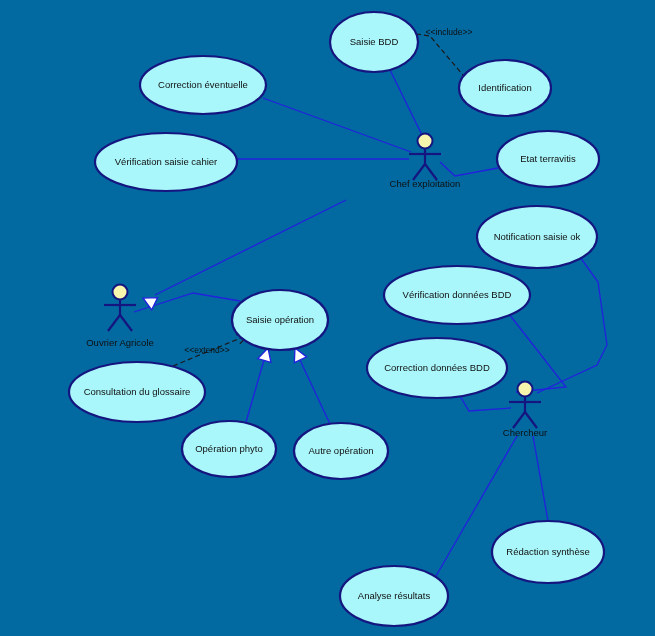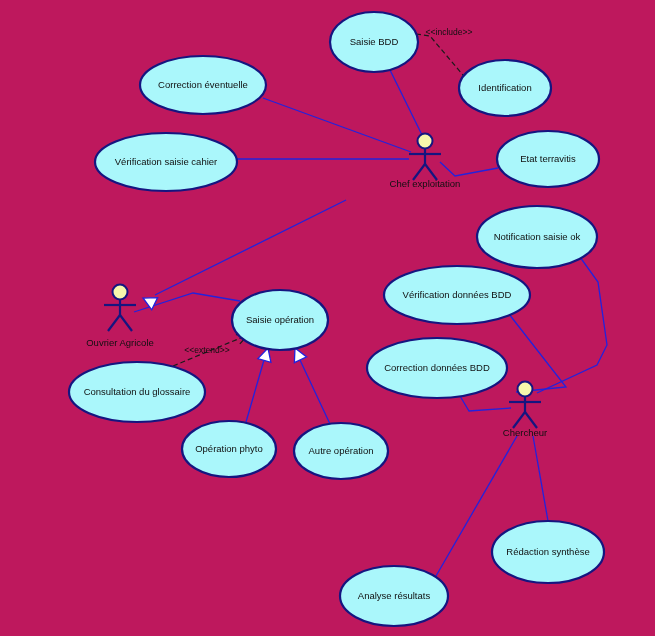--- a/index.html
+++ b/index.html
@@ -7,21 +7,21 @@
     padding: 0;
     background: #ffffff;
   }
   body {
     font-family: "Liberation Sans", sans-serif;
   }
   #diagram-root {
     position: relative;
     width: 655px;
     height: 636px;
-    background: #be185d;
+    background: #0369a1;
     overflow: hidden;
   }
   #diagram-svg {
     position: absolute;
     left: 0;
     top: 0;
     width: 655px;
     height: 636px;
   }
   .uc-ellipse {

